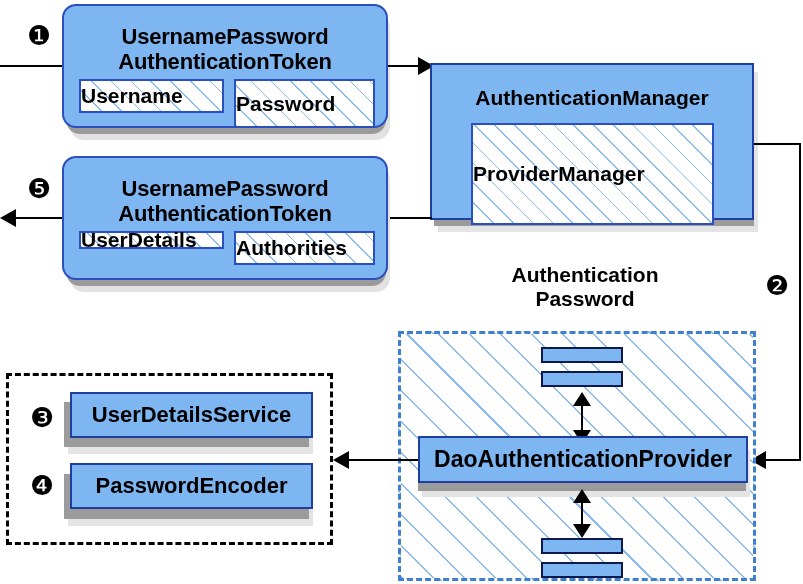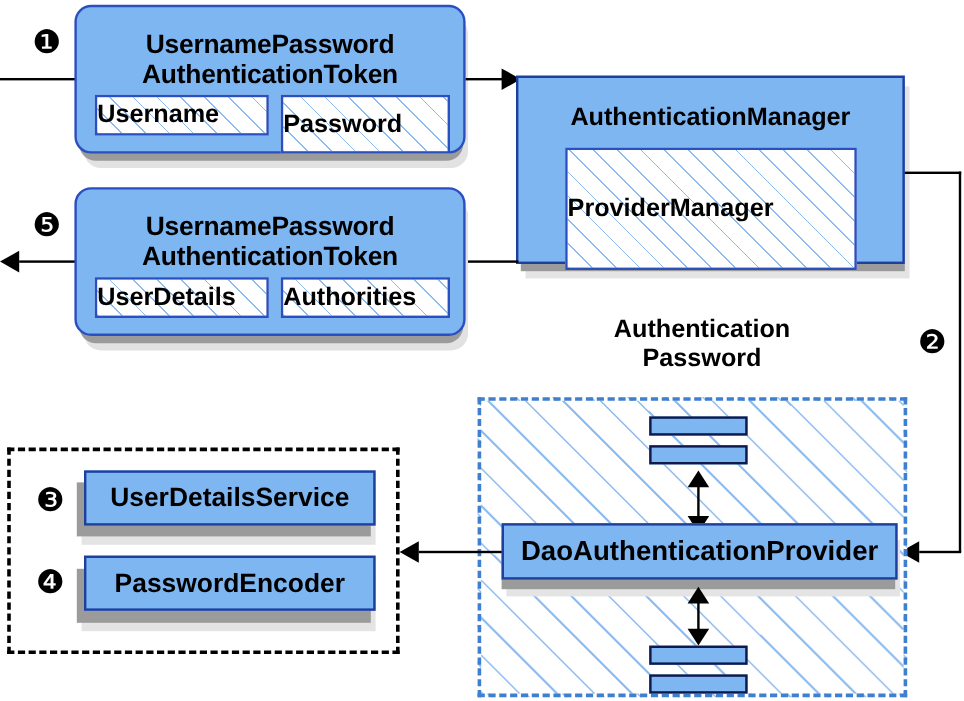--- a/index.html
+++ b/index.html
@@ -199,21 +199,21 @@
   <div class="abs line-h" style="left:388px; top:217px; width:44px;"></div>
 
   <div class="abs token-shadow-light" style="left:70px; top:166px; width:320px; height:126px;"></div>
   <div class="abs token-shadow-dark" style="left:66px; top:162px; width:320px; height:124px;"></div>
   <div class="abs token-box" style="left:62px; top:156px; width:326px; height:124px;">
     <div class="token-title">
       <div>UsernamePassword</div>
       <div>AuthenticationToken</div>
     </div>
   </div>
-  <div class="abs hatch-white" style="left:79px; top:231px; width:145px; height:34px;">
+  <div class="abs hatch-white" style="left:79px; top:231px; width:145px; height:18px;">
     <span>UserDetails</span>
   </div>
   <div class="abs hatch-white" style="left:234px; top:231px; width:141px; height:34px;">
     <span>Authorities</span>
   </div>
 
   <div class="abs line-h" style="left:754px; top:143px; width:47px;"></div>
   <div class="abs line-v" style="left:799px; top:143px; height:317px;"></div>
   <div class="abs line-h" style="left:766px; top:459px; width:35px;"></div>
   <div class="abs arrow-left" style="left:750px; top:451px;"></div>

